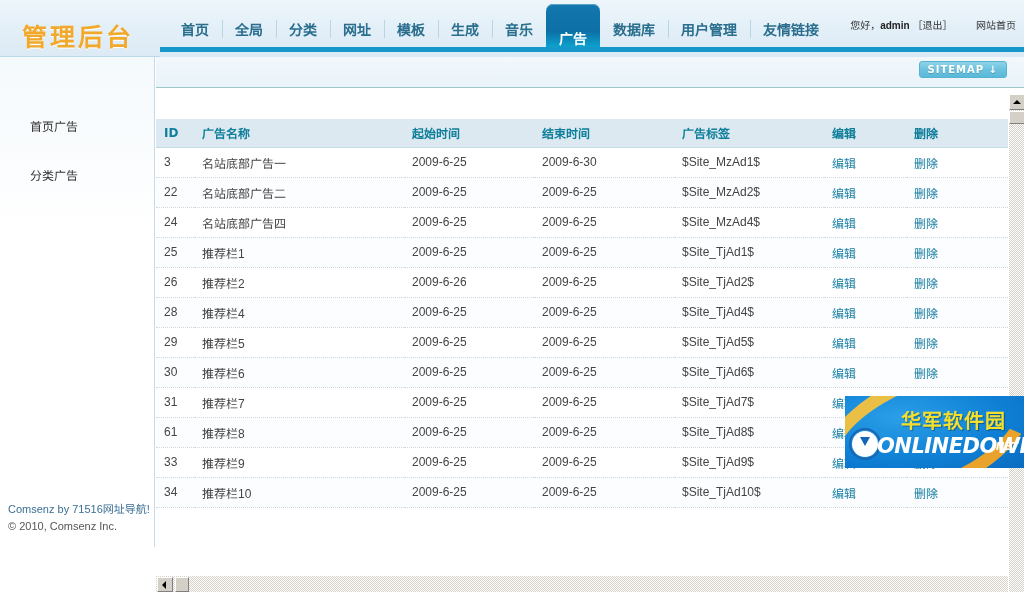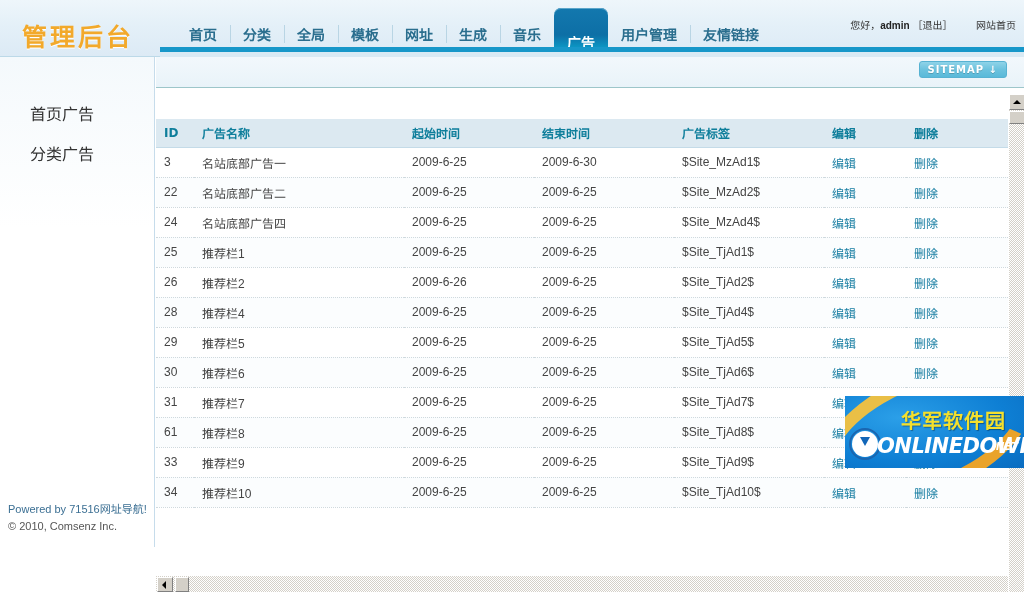--- a/index.html
+++ b/index.html
@@ -34,24 +34,24 @@
     font-size: 25px;
     font-weight: bold;
     letter-spacing: 3px;
     color: #f2a92b;
     text-shadow: 0 1px 0 #ffffff;
     font-family: "DejaVu Sans", "Liberation Sans", sans-serif;
   }
 
   .nav {
     position: absolute;
-    left: 176px; top: 0;
+    left: 168px; top: 0;
     height: 57px;
     display: flex;
-    align-items: flex-end;
+    align-items: center;
   }
   .nav-item {
     position: relative;
     height: 47px;
     padding: 14px 13px 0 13px;
     font-size: 14px;
     font-weight: bold;
     color: #2a6e8e;
     cursor: pointer;
     white-space: nowrap;
@@ -102,23 +102,23 @@
 
   
   .sidebar {
     position: absolute;
     left: 0; top: 57px;
     width: 155px; height: 490px;
     background: linear-gradient(to bottom, #f4f9fc 0%, #ffffff 35%, #ffffff 100%);
     border-right: 1px solid #c6dceb;
   }
   .side-item {
-    margin: 0 0 0 30px;
+    margin: 16px 0 0 30px;
     padding: 8px 0 8px 0;
-    font-size: 16px;
+    font-size: 12px;
     color: #333333;
     cursor: pointer;
     white-space: nowrap;
   }
   .side-item:first-child { padding-top: 44px; }
 
   .footer {
     position: absolute;
     left: 8px; bottom: 12px;
     width: 145px;
@@ -375,48 +375,49 @@
 </head>
 <body>
 
 <div id="app">
 
   <div class="topbar">
     <div class="logo">管理后台</div>
 
     <div class="nav" id="main-nav">
         <div class="nav-item">首页</div>
+        <div class="nav-item">全局</div>
         <div class="nav-item">分类</div>
-        <div class="nav-item">全局</div>
+        <div class="nav-item">网址</div>
         <div class="nav-item">模板</div>
-        <div class="nav-item">网址</div>
         <div class="nav-item">生成</div>
         <div class="nav-item">音乐</div>
         <div class="nav-item active">广告</div>
+        <div class="nav-item">数据库</div>
         <div class="nav-item">用户管理</div>
         <div class="nav-item">友情链接</div>
       </div>
 
     <div class="userinfo">
       <span>您好，</span><span class="uname">admin</span>
       <span>［</span><a class="lnk-plain">退出</a><span>］</span>
       <span class="gap"></span>
       <a>网站首页</a>
     </div>
   </div>
   <div class="navrule"></div>
   <div class="navrule-tail"></div>
 
   <div class="sidebar">
     <div id="sidebar-items">
         <div class="side-item">首页广告</div>
         <div class="side-item">分类广告</div>
       </div>
     <div class="footer">
-      <div class="fl">Powered by 71516网址导航!</div>
+      <div class="fl">Comsenz by 71516网址导航!</div>
       <div>© 2010, Comsenz Inc.</div>
     </div>
   </div>
 
   <div class="main">
 
     <div class="toolstrip">
       <div class="sitemap-btn">SITEMAP ↓</div>
     </div>
 

